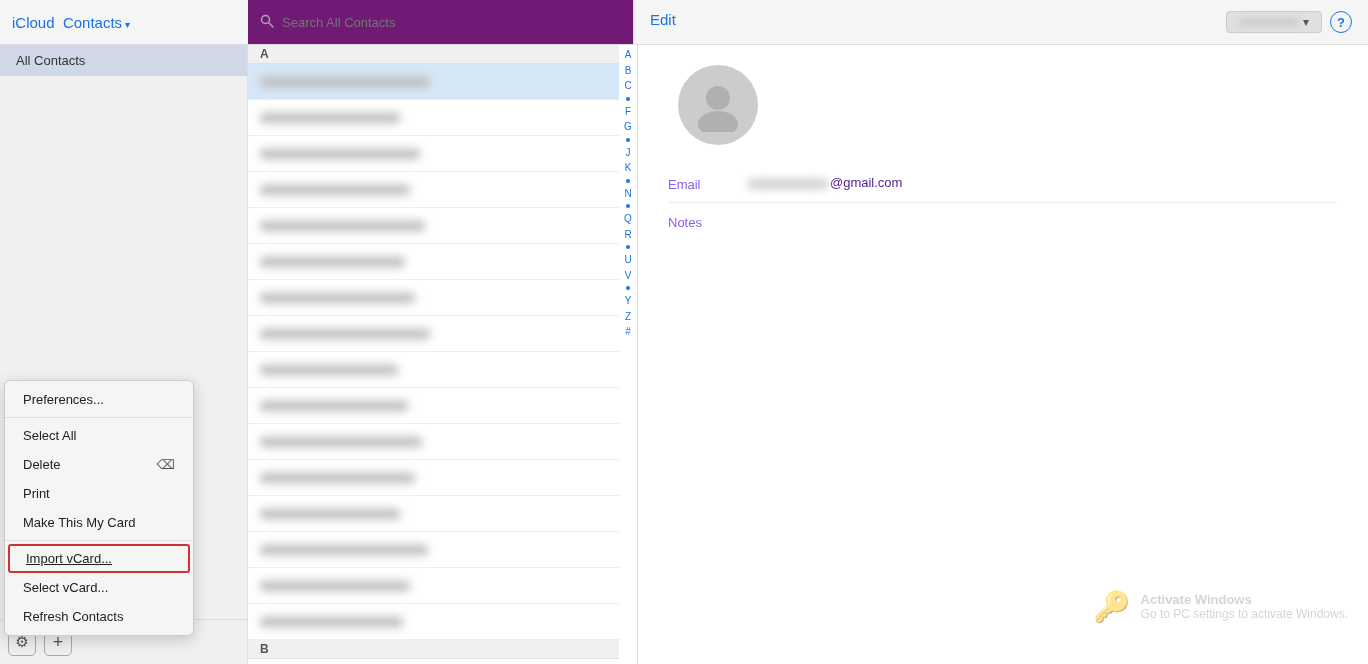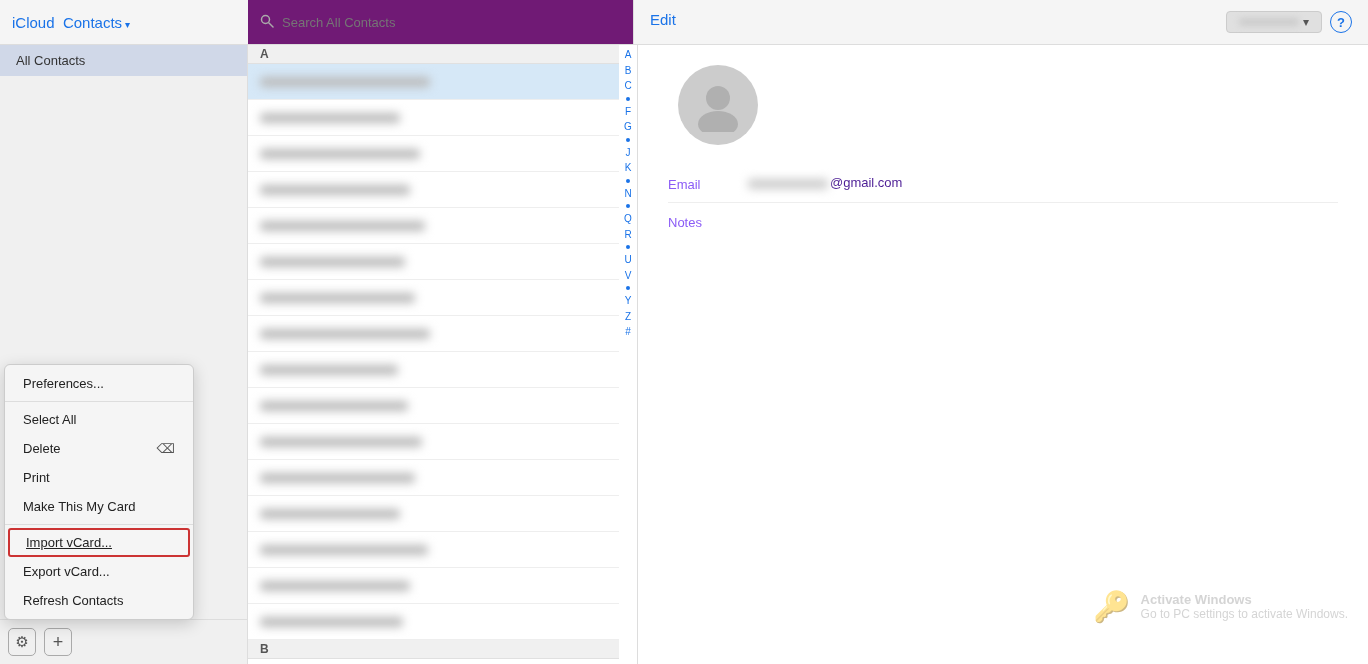--- a/index.html
+++ b/index.html
@@ -157,21 +157,21 @@
       align-items: center;
       justify-content: center;
       cursor: pointer;
       font-size: 18px;
       color: #555;
     }
 
     
     .context-menu {
       position: absolute;
-      bottom: 44px;
+      bottom: 28px;
       left: 4px;
       background: #f5f5f5;
       border: 1px solid #ccc;
       border-radius: 6px;
       box-shadow: 0 4px 16px rgba(0,0,0,0.18);
       min-width: 190px;
       z-index: 100;
       padding: 4px 0;
     }
     .context-menu-item {
@@ -396,21 +396,21 @@
         <span>Print</span>
       </div>
       <div class="context-menu-item">
         <span>Make This My Card</span>
       </div>
       <div class="context-menu-separator"></div>
       <div class="context-menu-item highlighted" style="border:2px solid #cc3333;border-radius:3px;margin:0 3px;text-decoration:underline;">
         <span>Import vCard...</span>
       </div>
       <div class="context-menu-item">
-        <span>Export vCard...</span>
+        <span>Select vCard...</span>
       </div>
       <div class="context-menu-item">
         <span>Refresh Contacts</span>
       </div>
     </div>
 
     <div class="sidebar-footer">
       <div class="gear-btn">
         <span>⚙</span>
       </div>

